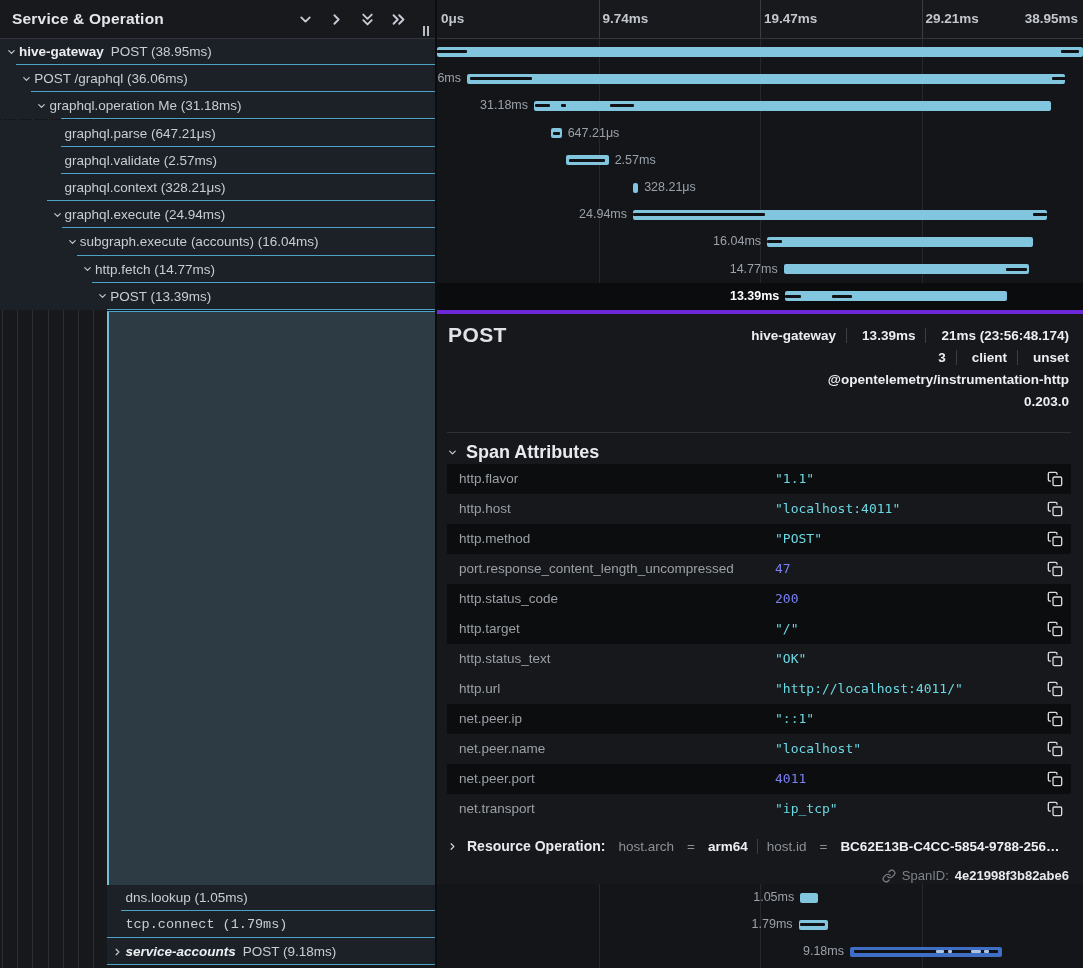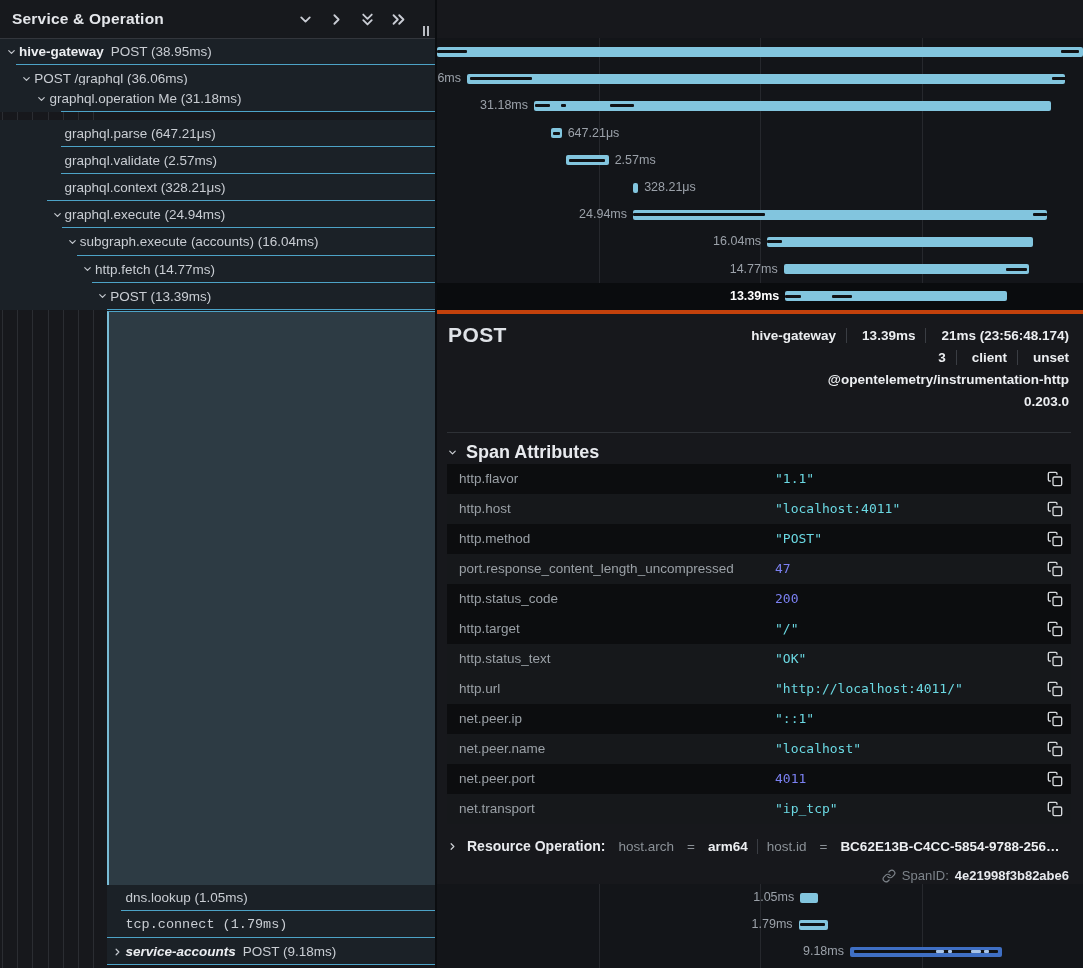--- a/index.html
+++ b/index.html
@@ -43,21 +43,21 @@
   .mark{position:absolute;top:3.5px;height:3px;background:#101215;border-radius:1px;}
   .lmark{position:absolute;top:3.5px;height:3px;background:#a9c4e8;border-radius:1px;}
   .blabel{position:absolute;top:0;font-size:12.5px;color:#9ba1a9;white-space:nowrap;}
   .blabel.bold{color:#fff;font-weight:bold;}
   
   #slateBox{position:absolute;left:107px;top:310.5px;width:328px;height:573.5px;background:#2d3b44;
             border-left:2px solid #79bcd6;border-top:1px solid #4da3c7;z-index:3;}
   #vdiv{position:absolute;left:435px;top:0;width:2px;height:968px;background:#0b0d10;z-index:5;}
   
   #detail{position:absolute;left:437px;top:310px;width:646px;height:574px;background:#17181c;
-          border-top:4px solid #c2410c;box-sizing:border-box;z-index:4;}
+          border-top:4px solid #6d28d9;box-sizing:border-box;z-index:4;}
   #dTitle{position:absolute;left:11px;top:9px;font-size:21px;font-weight:bold;color:#dfe2e7;letter-spacing:.4px;}
   .metaLine{position:absolute;right:14px;display:flex;align-items:center;gap:10px;font-size:13.5px;white-space:nowrap;}
   .metaLine .ml{color:#8b9197;}
   .metaLine b{color:#eceef1;margin-left:5px;}
   .metaSep{width:1px;height:15px;background:#3a3d43;}
   #dDivider{position:absolute;left:10px;right:12px;top:118px;height:1px;background:#2e3136;}
   #saHeader{position:absolute;left:10px;top:128px;display:flex;align-items:center;gap:8px;cursor:pointer;}
   #saHeader .chev{width:11px;height:11px;color:#cdd0d5;}
   #saHeader .chev svg{width:11px;height:11px;display:block;}
   #saHeader .t{font-size:18px;font-weight:bold;color:#e8eaee;}
@@ -125,41 +125,51 @@
             <polyline points="13 6 19 12 13 18"></polyline>
           </svg>
         </span>
       </div>
     <div id="dragHandle">
         <i></i>
         <i></i>
       </div>
   </div>
 
+  <div id="ruler">
+      <span class="tick" style="left: 4px;">0μs</span>
+      <div class="tickline" style="left: 161.5px;"></div>
+      <span class="tick" style="left: 165.5px;">9.74ms</span>
+      <div class="tickline" style="left: 323px;"></div>
+      <span class="tick" style="left: 327px;">19.47ms</span>
+      <div class="tickline" style="left: 484.5px;"></div>
+      <span class="tick" style="left: 488.5px;">29.21ms</span>
+      <span class="tick" style="right: 5px;">38.95ms</span>
+    </div>
 
   <div id="treeRows" style="top:38px;height:272px;">
       <div class="trow" style="top: 0px; height: 27.2px;">
         <div class="rborder" style="left: 16.2px;"></div>
         <span class="chev" style="left: 6px;">
           <svg viewBox="0 0 24 24" fill="none" stroke="currentColor" stroke-width="2.6" stroke-linecap="round" stroke-linejoin="round">
             <polyline points="6 9 12 15 18 9"></polyline>
           </svg>
         </span>
         <span class="txt" style="left: 19px; line-height: 27.2px;"><b class="svc">hive-gateway</b><span>POST (38.95ms)</span></span>
       </div>
       <div class="trow" style="top: 27.2px; height: 27.2px;">
         <div class="rborder" style="left: 31.4px;"></div>
         <span class="chev" style="left: 21.2px;">
           <svg viewBox="0 0 24 24" fill="none" stroke="currentColor" stroke-width="2.6" stroke-linecap="round" stroke-linejoin="round">
             <polyline points="6 9 12 15 18 9"></polyline>
           </svg>
         </span>
         <span class="txt" style="left: 34.2px; line-height: 27.2px;"><span>POST /graphql (36.06ms)</span></span>
       </div>
-      <div class="trow" style="top: 47px; height: 27.2px; padding-left: 39px;">
+      <div class="trow" style="top: 54px; height: 27.2px; padding-left: 39px;">
         <div class="rborder" style="left: 60.6px;"></div>
         <span class="chev" style="left: 36.4px;">
           <svg viewBox="0 0 24 24" fill="none" stroke="currentColor" stroke-width="2.6" stroke-linecap="round" stroke-linejoin="round">
             <polyline points="6 9 12 15 18 9"></polyline>
           </svg>
         </span>
         <span class="txt" style="left: 49.4px; line-height: 27.2px;"><span>graphql.operation Me (31.18ms)</span></span>
       </div>
       <div class="trow" style="top: 81.6px; height: 27.2px;">
         <div class="rborder" style="left: 60.6px;"></div>

